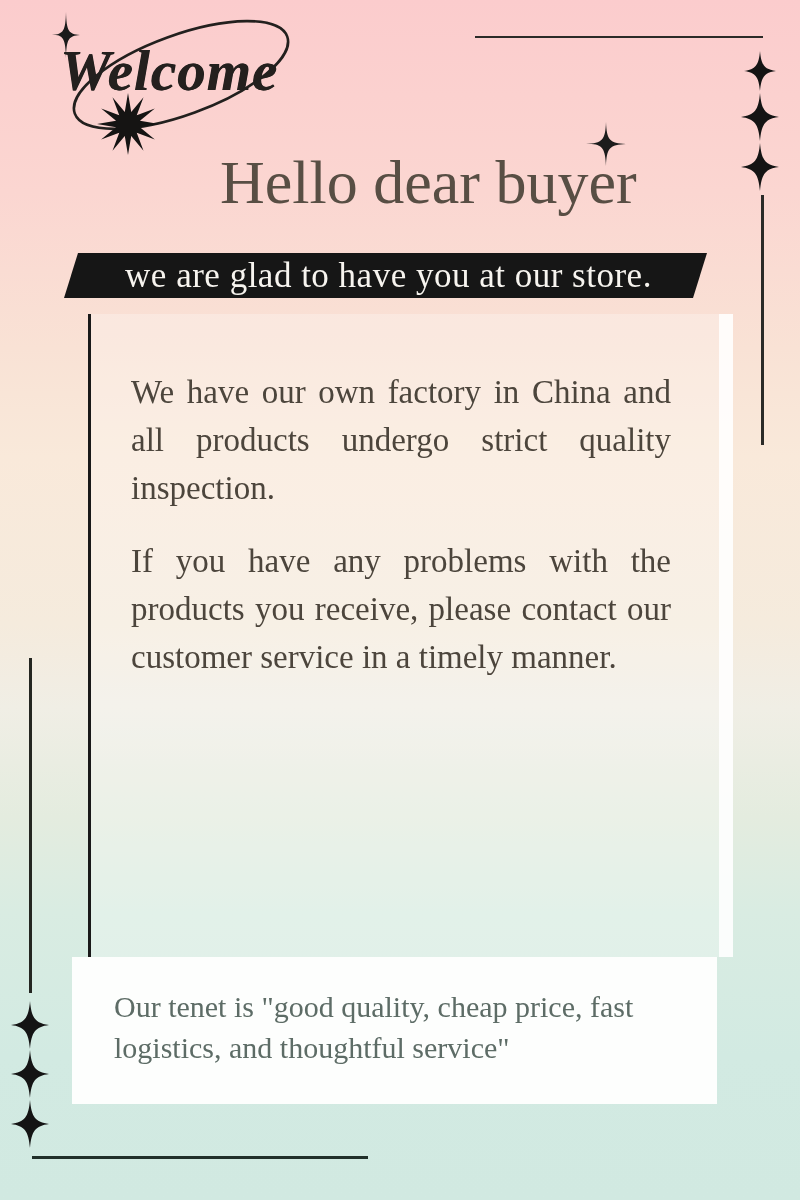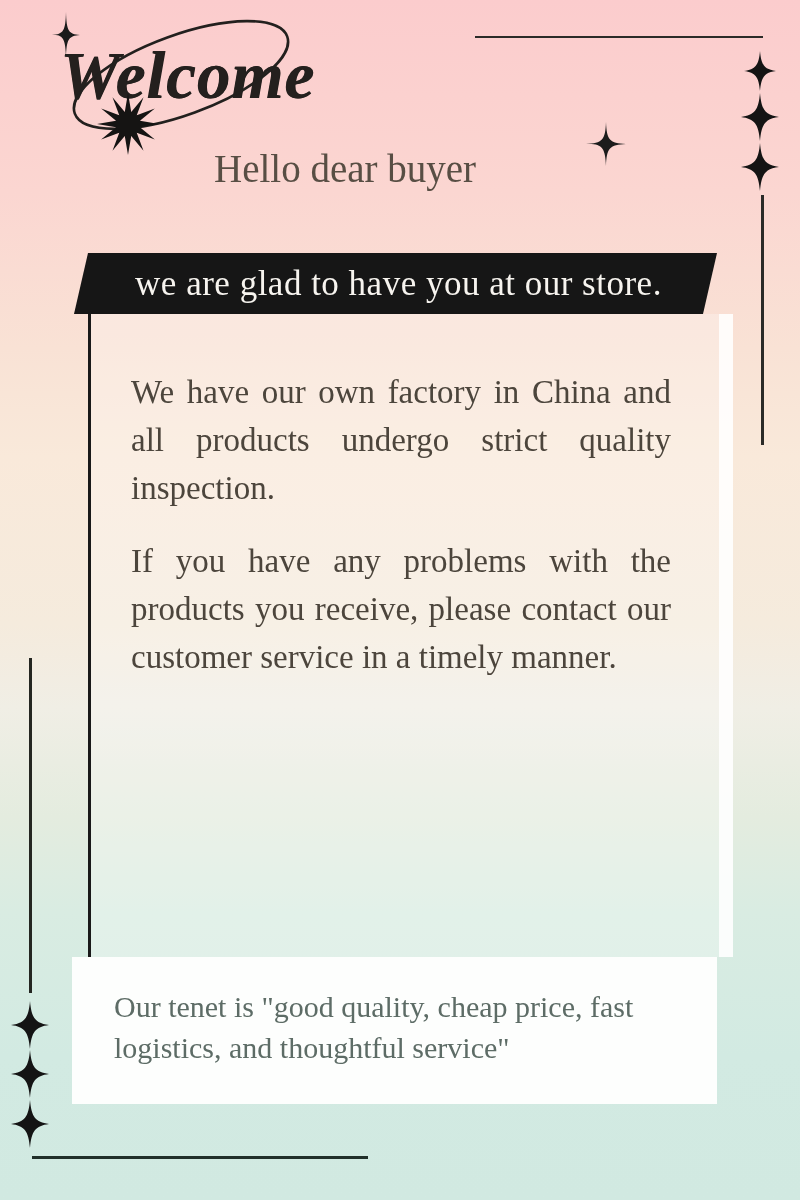--- a/index.html
+++ b/index.html
@@ -21,37 +21,37 @@
       #d2eae2 88%,
       #d1e9e1 100%);
   }
   .abs{position:absolute;}
   svg{display:block;overflow:visible;}
 
   
   .welcome-wrap{left:35px;top:10px;width:310px;height:160px;}
   .script-title{
     left:60px;top:42px;
-    font-style:italic;font-weight:700;font-size:67px;line-height:1;
+    font-style:italic;font-weight:700;font-size:57px;line-height:1;
     color:#24201e;letter-spacing:1px;
     text-shadow:0.6px 0 0 #24201e;
   }
   .greeting{
-    left:214px;top:148px;
-    font-size:39px;line-height:1.1;color:#584e44;
+    left:220px;top:148px;
+    font-size:62px;line-height:1.1;color:#584e44;
   }
   .line{background:#2b2b28;}
   .topright-line{left:475px;top:36px;width:288px;height:2px;}
   .right-vline{left:761px;top:195px;width:3px;height:250px;}
   .left-vline{left:29px;top:658px;width:3px;height:335px;background:#242621;}
   .bottom-line{left:32px;top:1156px;width:336px;height:3px;background:#21302a;}
 
   
   .banner{
-    left:74px;top:253px;width:643px;height:61px;
+    left:64px;top:253px;width:643px;height:45px;
     background:#161616;
     clip-path:polygon(14px 0, 100% 0, calc(100% - 14px) 100%, 0 100%);
     display:flex;align-items:center;justify-content:center;
   }
   .banner span{
     color:#f7f4ef;font-size:35px;letter-spacing:0.5px;white-space:nowrap;
     padding-left:6px;
   }
 
   

